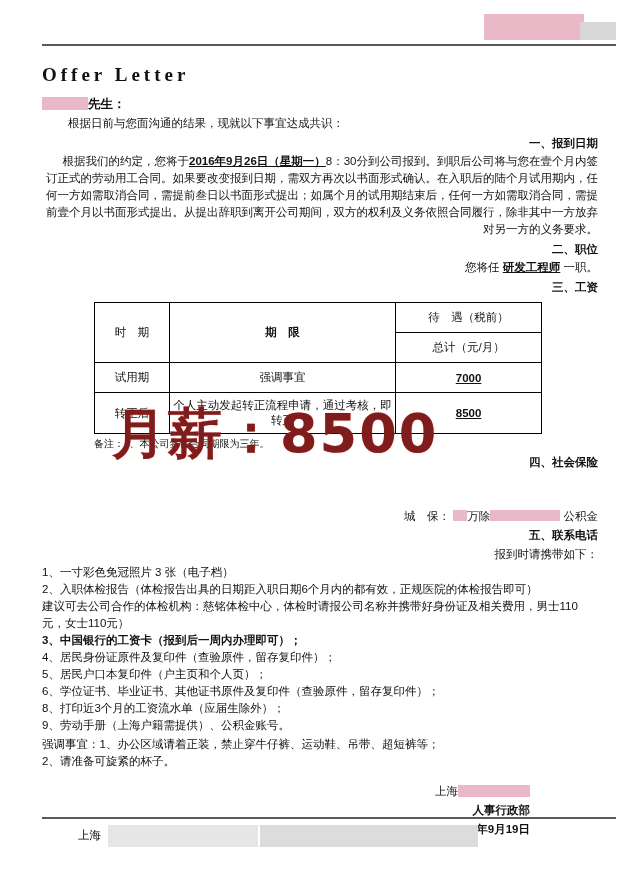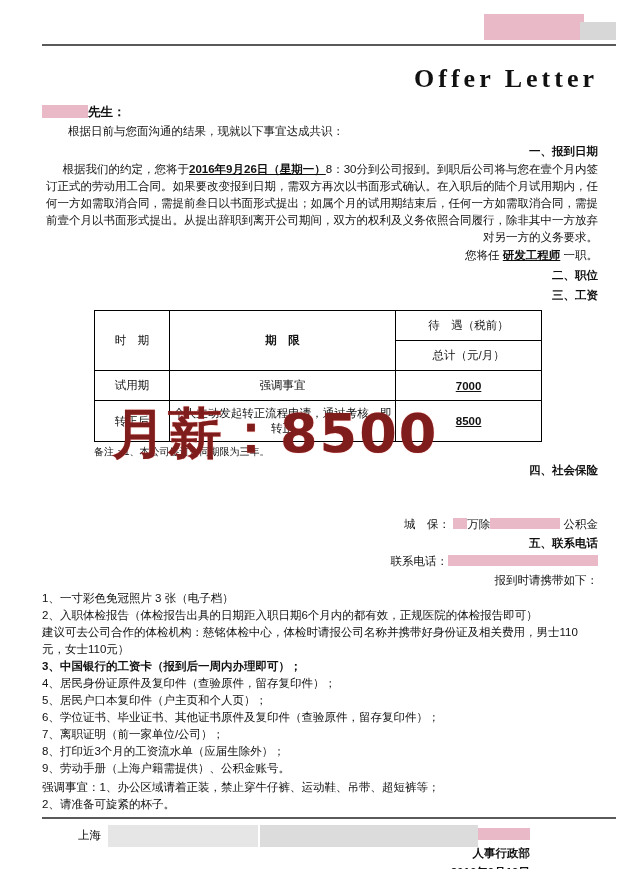--- a/index.html
+++ b/index.html
@@ -45,22 +45,22 @@
     border-top: 2px solid #5a5a5a;
   }
   .doc {
     position: absolute;
     left: 42px;
     top: 56px;
     width: 556px;
     color: #111;
   }
   .title {
-    text-align: right;
-    font-size: 26px;
+    text-align: left;
+    font-size: 19px;
     font-weight: bold;
     letter-spacing: 4px;
     font-family: "Liberation Serif", serif;
     margin: 8px 0 10px 0;
   }
   .line {
     font-size: 11.5px;
     line-height: 17px;
     margin: 0 0 1px 0;
     text-align: right;
@@ -180,26 +180,26 @@
       <span><span class="name-redact"></span></span><span>先生：</span>
     </div>
 
     <div class="hello">根据日前与您面沟通的结果，现就以下事宜达成共识：</div>
 
     <div class="line b" style="margin-top:4px;">一、报到日期</div>
     <div class="line">
       <span class="ind3">根据我们的约定，您将于</span><span class="b u">2016年9月26日（星期一）</span><span>8：30分到公司报到。到职后公司将与您在壹个月内签订正式的劳动用工合同。如果要改变报到日期，需双方再次以书面形式确认。在入职后的陆个月试用期内，任何一方如需取消合同，需提前叁日以书面形式提出；如属个月的试用期结束后，任何一方如需取消合同，需提前壹个月以书面形式提出。从提出辞职到离开公司期间，双方的权利及义务依照合同履行，除非其中一方放弃对另一方的义务要求。</span>
     </div>
 
+    <div class="line b" style="margin-top:3px;">二、职位</div>
     <div class="line ind2">
       <span>您将任</span>
       <span class="b u">研发工程师</span>
       <span>一职。</span>
     </div>
-    <div class="line b" style="margin-top:3px;">二、职位</div>
 
     <div class="line b" style="margin-top:3px;">三、工资</div>
 
     <table class="salary">
       <tbody>
           <tr>
         <td class="cell-period" rowspan="2">时　期</td>
         <td class="cell-term" rowspan="2">期　限</td>
         <td class="cell-pay">待　遇（税前）</td>
       </tr>
@@ -222,35 +222,31 @@
     <div class="note">备注：1、本公司签订合同期限为三年。</div>
 
     <div class="line b" style="margin-top:3px;">四、社会保险</div>
     <div class="line" style="padding-left:52px;margin-top:37px;">
       <span>城　保：</span>
       <span class="si-redact" style="width:14px;"></span><span>万除</span><span class="si-redact" style="width:70px;"></span>
       <span>公积金</span>
     </div>
 
     <div class="line b" style="margin-top:2px;">五、联系电话</div>
-    <div class="line" style="padding-left:52px;">
-      <span>联系电话：</span><span class="si-redact" style="width:150px;"></span>
-    </div>
 
     <div class="line" style="margin-top:2px;">报到时请携带如下：</div>
 
     <div class="list">
       <div>1、一寸彩色免冠照片 3 张（电子档）</div>
       <div>2、入职体检报告（体检报告出具的日期距入职日期6个月内的都有效，正规医院的体检报告即可）</div>
       <div>建议可去公司合作的体检机构：慈铭体检中心，体检时请报公司名称并携带好身份证及相关费用，男士110元，女士110元）</div>
       <div class="b">3、中国银行的工资卡（报到后一周内办理即可）；</div>
       <div>4、居民身份证原件及复印件（查验原件，留存复印件）；</div>
       <div>5、居民户口本复印件（户主页和个人页）；</div>
       <div>6、学位证书、毕业证书、其他证书原件及复印件（查验原件，留存复印件）；</div>
-      <div>7、离职证明（前一家单位/公司）；</div>
       <div>8、打印近3个月的工资流水单（应届生除外）；</div>
       <div>9、劳动手册（上海户籍需提供）、公积金账号。</div>
     </div>
 
     <div class="list" style="margin-top:2px;">
       <div>强调事宜：1、办公区域请着正装，禁止穿牛仔裤、运动鞋、吊带、超短裤等；</div>
       <div>2、请准备可旋紧的杯子。</div>
     </div>
 
     <div class="footer-right">

